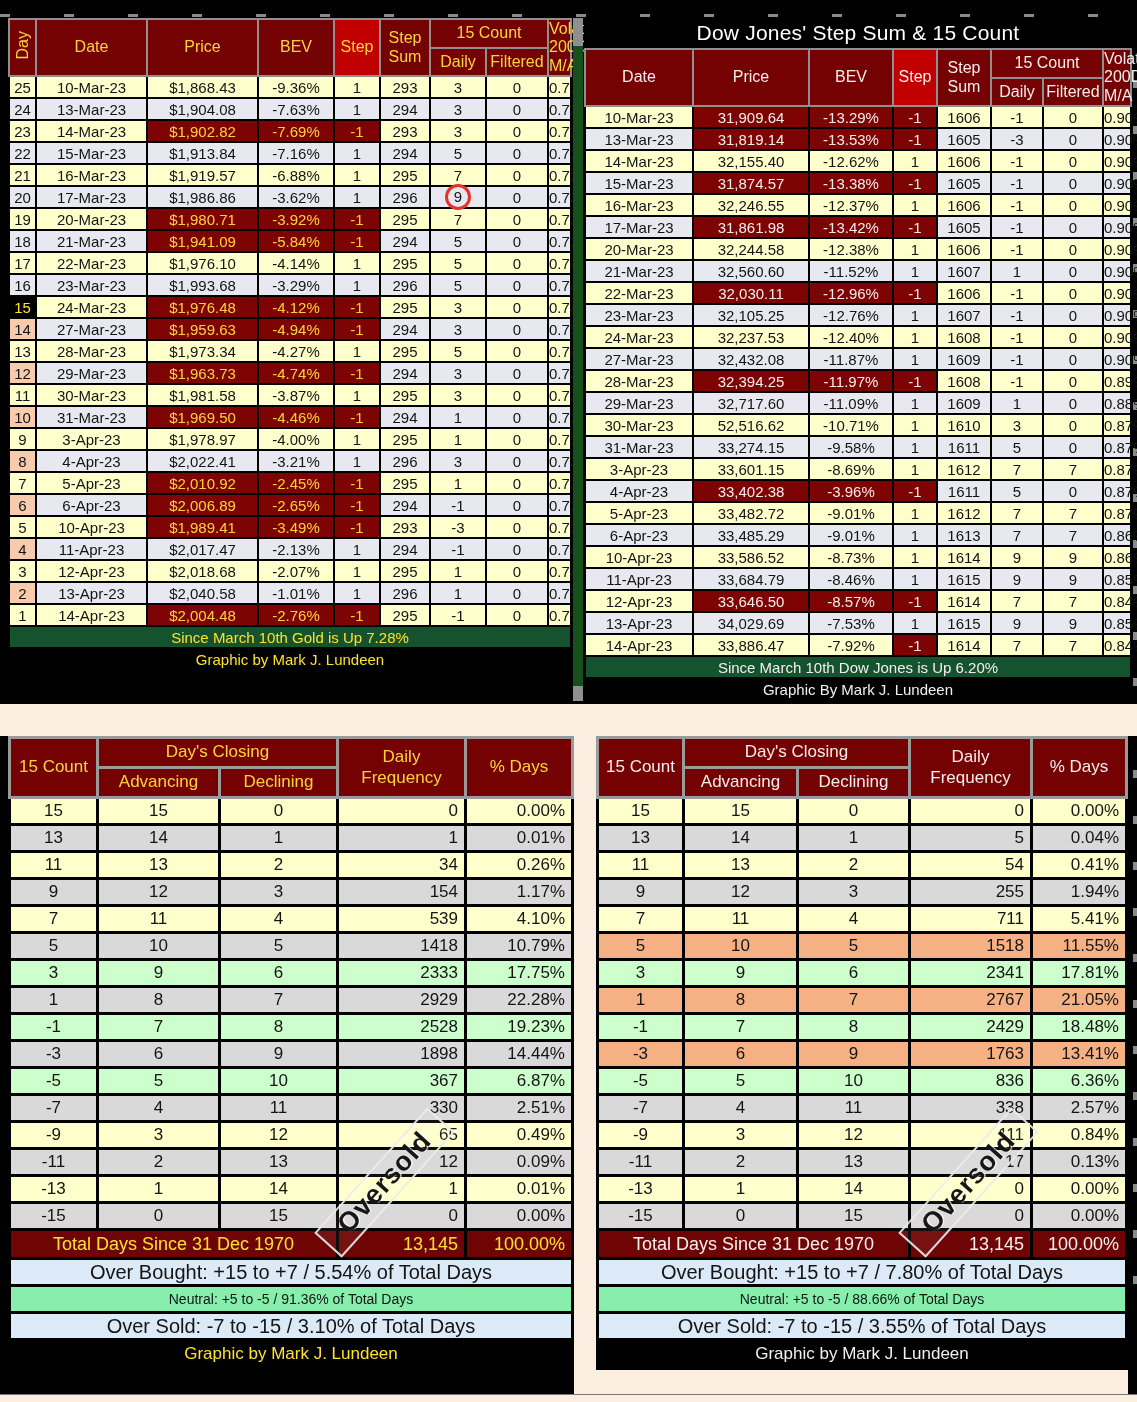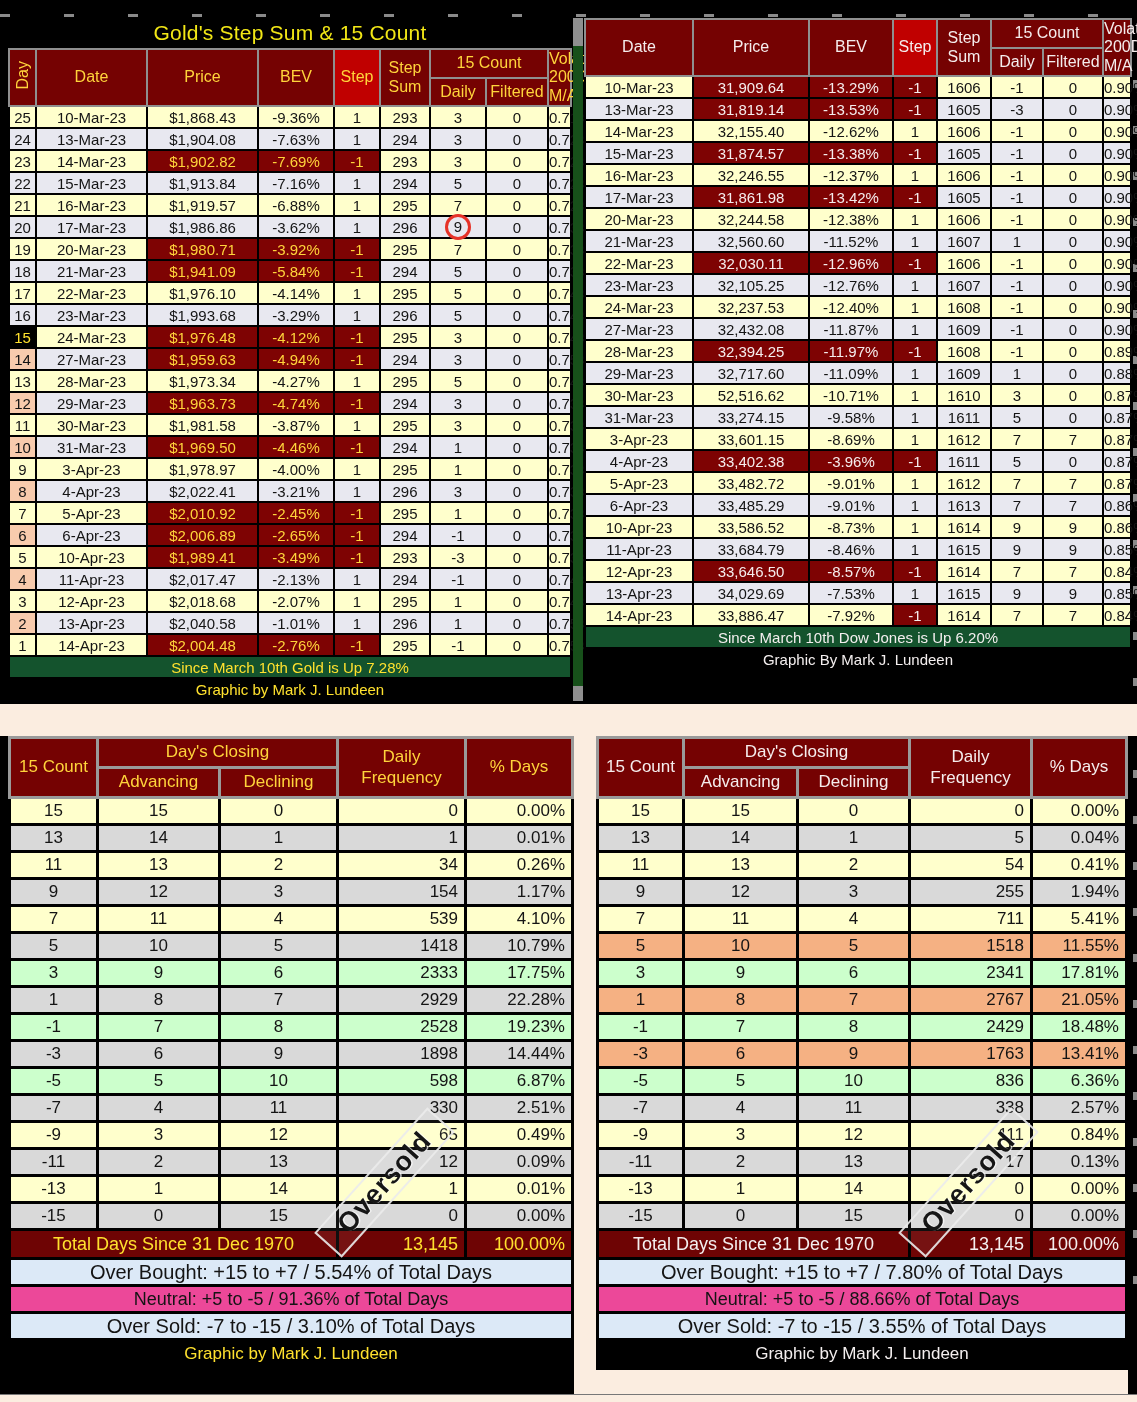--- a/index.html
+++ b/index.html
@@ -66,40 +66,39 @@
   .dist td{border:3px solid #000;padding:0;height:24px;font-size:17px;text-align:center;color:#141414;}
   .dist td.num{text-align:right;padding-right:6px;}
   tr.b-cream td{background:#FFFFCC;}
   tr.b-gray td{background:#D9D9D9;}
   tr.b-green td{background:#CCFFCC;}
   tr.b-salmon td{background:#F5B183;}
   .total-row td{background:#6E0404;font-size:18px;height:26px;}
   .gold .total-row td{color:#FFE12E;}
   .dow .total-row td{color:#F4EFEF;}
   .sum-blue td{background:#DCE9F7;font-size:20px;height:24px;}
-  .sum-peach td{background:#ec4899;font-size:18px;height:24px;margin-top:42px;}
+  .sum-peach td{background:#86efac;font-size:14px;height:24px;margin-top:42px;}
   .dist .credit-row td{height:26px;}
 
   
   .watermark{position:absolute;transform:rotate(-48deg);color:#161616;font-weight:bold;
     font-size:27px;letter-spacing:1px;padding:1px 20px;border:2px solid rgba(235,235,235,.9);
     text-shadow:1px 1px 0 rgba(255,255,255,.7);background:rgba(255,255,255,.06);}
   .wm-left{left:300px;top:428px;}
   .wm-right{left:884px;top:428px;}
 </style>
 </head>
 <body>
 
 <div class="ticks"></div>
 <div class="rticks"></div>
 
 <div class="top-section">
 
   <div class="gold-col gold">
-    <div class="tbl-title yellow-t">Gold's Step Sum &amp; 15 Count</div>
     <table class="top-table">
       <colgroup>
         <col style="width:27px">
           <col style="width:111px">
           <col style="width:111px">
           <col style="width:76px">
         <col style="width:46px">
           <col style="width:50px">
           <col style="width:56px">
           <col style="width:62px">
@@ -405,20 +404,21 @@
         <tr class="credit-row">
             <td colspan="9">Graphic by Mark J. Lundeen</td>
           </tr>
       </tbody>
     </table>
   </div>
 
   <div class="v-divider"></div>
 
   <div class="dow-col dow">
+    <div class="tbl-title white-t">Dow Jones' Step Sum &amp; 15 Count</div>
     <table class="top-table">
       <colgroup>
         <col style="width:108px">
           <col style="width:116px">
           <col style="width:84px">
           <col style="width:44px">
         <col style="width:54px">
           <col style="width:52px">
           <col style="width:60px">
           <col>
@@ -795,21 +795,21 @@
             <td>-3</td>
             <td>6</td>
             <td>9</td>
             <td class="num">1898</td>
             <td class="num">14.44%</td>
           </tr>
           <tr class="b-green">
             <td>-5</td>
             <td>5</td>
             <td>10</td>
-            <td class="num">598</td>
+            <td class="num">367</td>
             <td class="num">6.87%</td>
           </tr>
           <tr class="b-gray">
             <td>-7</td>
             <td>4</td>
             <td>11</td>
             <td class="num">330</td>
             <td class="num">2.51%</td>
           </tr>
           <tr class="b-cream">

